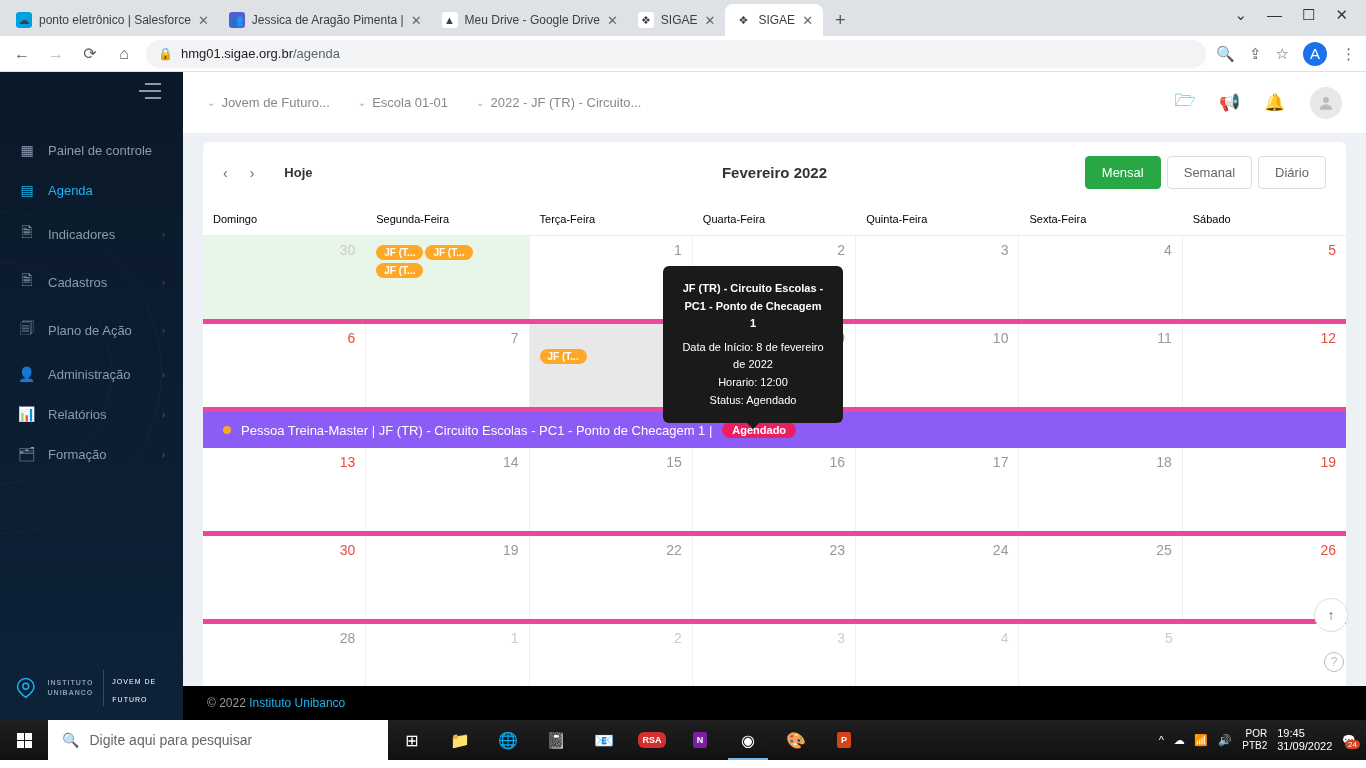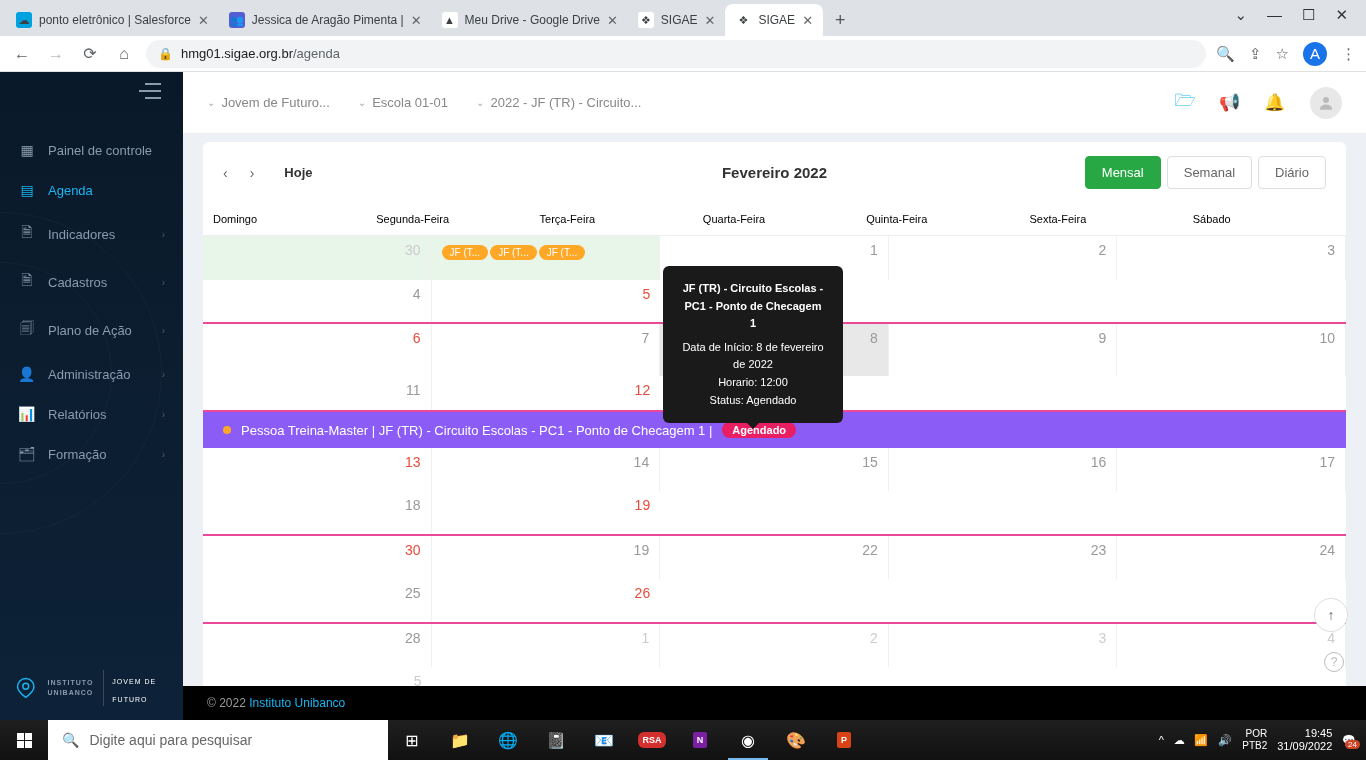--- a/index.html
+++ b/index.html
@@ -58,50 +58,50 @@
 .cal-nav-arrows{display:flex;gap:22px;font-size:14px;color:#666}
 .cal-nav-arrows span{cursor:pointer}
 .today-btn{margin-left:30px;font-size:13px;font-weight:600;color:#333;cursor:pointer}
 .cal-title{position:absolute;left:50%;transform:translateX(-50%);font-size:15px;font-weight:600;color:#333}
 .view-btns{margin-left:auto;display:flex;gap:0}
 .vbtn{padding:8px 16px;font-size:13px;border:1px solid #ddd;background:#fff;color:#666;cursor:pointer;border-radius:4px;margin-left:6px}
 .vbtn.active{background:#28a745;color:#fff;border-color:#28a745}
 .calendar{background:#fff;border-radius:0 0 6px 6px}
 .cal-dow{display:grid;grid-template-columns:repeat(7,1fr);border-bottom:1px solid #eee}
 .dow{padding:10px;font-size:11px;color:#000000}
-.cal-row{display:grid;grid-template-columns:repeat(5,1fr);border-bottom:2px solid #ec4899;min-height:88px}
+.cal-row{display:grid;grid-template-columns:repeat(7,1fr);border-bottom:5px solid #ec4899;min-height:88px}
 .cal-cell{border-right:1px solid #f0f0f0;padding:6px 10px;position:relative}
 .cal-cell:last-child{border-right:none}
 .cell-num{text-align:right;font-size:14px;color:#999}
 .cell-num.weekend{color:#e74c3c}
 .cell-num.other{color:#ccc}
 .cal-cell.prev-month{background:#e8f5e9}
 .cal-cell.selected{background:#e8e8e8}
-.ev-pill{display:inline-block;background:#ffa726;color:#fff;font-size:10px;font-weight:400;padding:2px 8px;border-radius:10px;margin:2px 2px 0 0;cursor:pointer}
+.ev-pill{display:inline-block;background:#ffa726;color:#fff;font-size:10px;font-weight:700;padding:2px 8px;border-radius:10px;margin:2px 2px 0 0;cursor:pointer}
 .event-bar{background:#8b5cf6;color:#fff;padding:10px 20px;display:flex;align-items:center;gap:10px;font-size:13px}
 .eb-dot{width:8px;height:8px;border-radius:50%;background:#ffa726}
 .eb-badge{background:#e91e63;padding:2px 10px;border-radius:10px;font-size:11px;font-weight:600}
 .tooltip{position:absolute;background:#1a1a1a;color:#fff;padding:14px 18px;border-radius:6px;font-size:11px;text-align:center;width:180px;z-index:50;line-height:1.6;left:480px;top:132px}
 .tooltip::after{content:'';position:absolute;bottom:-6px;left:50%;transform:translateX(-50%);border:6px solid transparent;border-top-color:#1a1a1a;border-bottom:none}
 .tt-title{font-weight:600;margin-bottom:6px}
 .footer{padding:10px 24px;font-size:12px;color:#999;background:#000000}
 .footer a{color:#19b5f1;text-decoration:none}
 .scroll-top{position:absolute;right:18px;bottom:88px;width:34px;height:34px;border-radius:50%;background:#fff;border:1px solid #ddd;display:flex;align-items:center;justify-content:center;cursor:pointer;font-size:14px;color:#666}
 .help-ic{position:absolute;right:22px;bottom:48px;width:20px;height:20px;border:1.5px solid #bbb;border-radius:50%;display:flex;align-items:center;justify-content:center;font-size:12px;color:#bbb;cursor:pointer}
 .taskbar{height:40px;background:linear-gradient(180deg,#1f1f1f,#111);display:flex;align-items:center;color:#fff;font-size:12px}
 .tb-start{width:48px;height:40px;display:flex;align-items:center;justify-content:center;cursor:pointer}
 .win-logo{display:grid;grid-template-columns:7px 7px;grid-template-rows:7px 7px;gap:1px}
 .win-logo span{background:#fff}
 .tb-search{flex:0 0 340px;height:40px;background:#fff;color:#666;display:flex;align-items:center;padding:0 14px;gap:10px;font-size:14px}
 .tb-apps{display:flex;height:40px}
 .tb-app{width:48px;display:flex;align-items:center;justify-content:center;cursor:pointer;font-size:16px;position:relative}
 .tb-app.active::after{content:'';position:absolute;bottom:0;left:4px;right:4px;height:2px;background:#76b9ed}
 .tb-tray{margin-left:auto;display:flex;align-items:center;gap:10px;padding:0 10px;font-size:11px}
 .tray-ic{cursor:pointer}
-.tray-time{text-align:right;line-height:1.2;font-size:11px}
+.tray-time{text-align:left;line-height:1.2;font-size:11px}
 .tray-lang{text-align:right;line-height:1.2;font-size:10px}
 .notif{position:relative}
 .notif-badge{position:absolute;bottom:-2px;right:-4px;background:#d04423;color:#fff;font-size:8px;padding:0 3px;border-radius:6px}
 </style>
 </head>
 <body>
 
 <div class="window-controls">
   <span>⌄</span>
   <span>—</span>

